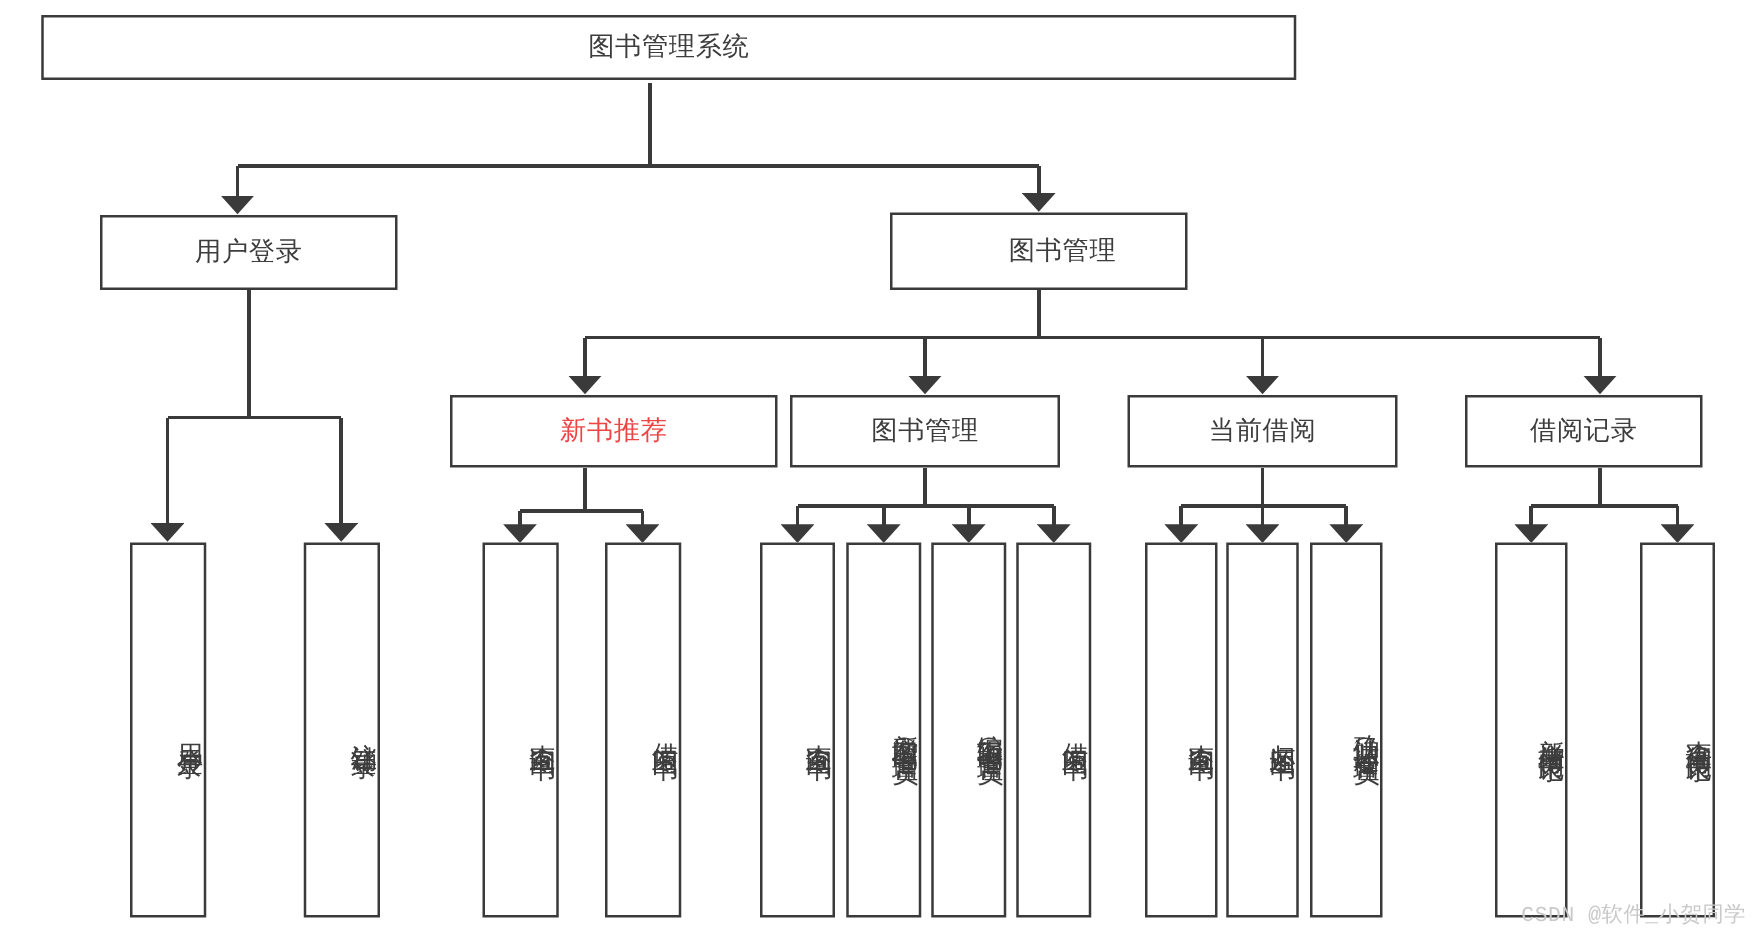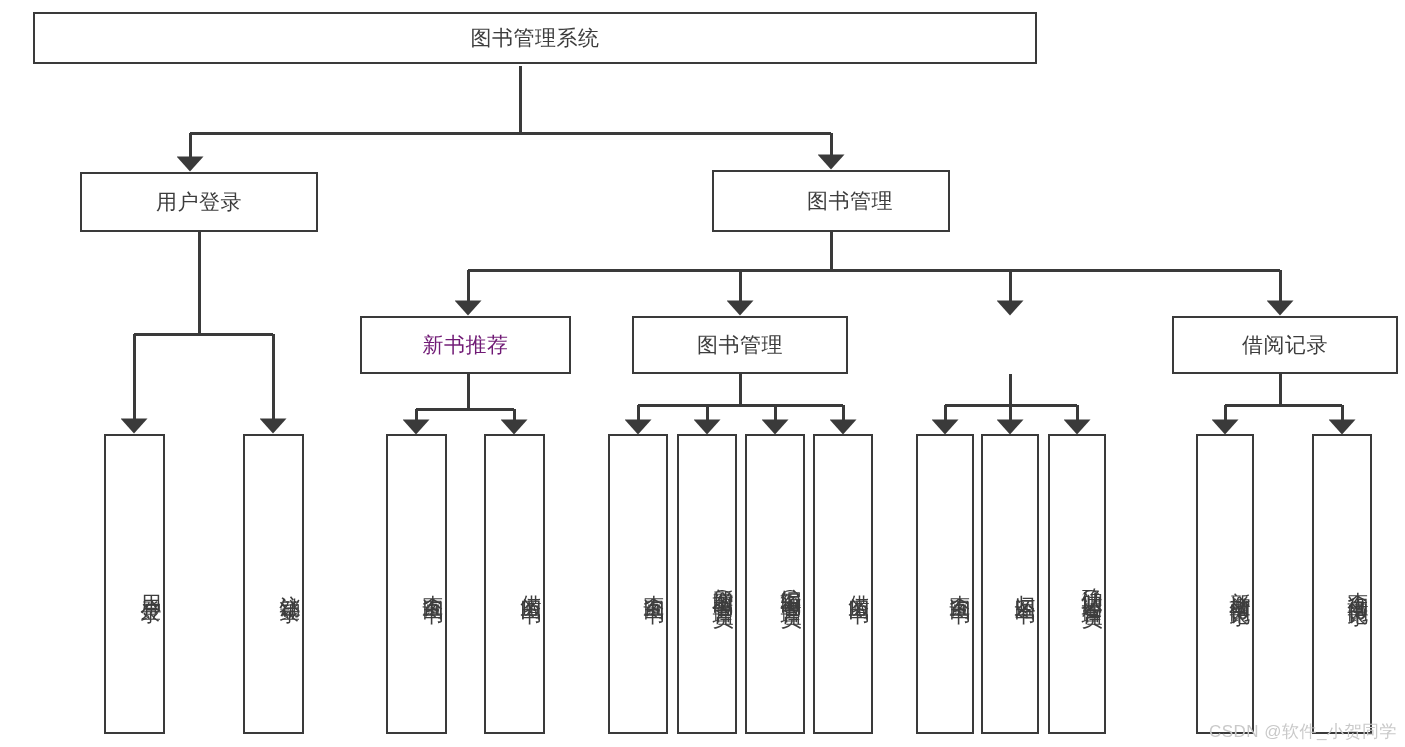--- a/index.html
+++ b/index.html
@@ -60,21 +60,21 @@
   }
   #watermark {
     position: absolute;
     right: 8px;
     bottom: 4px;
     font-size: 17px;
     color: #c9c9c9;
     letter-spacing: 0.5px;
     white-space: nowrap;
     z-index: 5;
-    font-family: Liberation Sans, sans-serif;
+    font-family: Liberation Mono, monospace;
   }
 </style>
 </head>
 <body>
 
 <div id="canvas" style="background: rgb(255, 255, 255);">
 
   <svg id="edges" viewBox="0 0 1405 747" preserveAspectRatio="none" aria-hidden="true">
     <defs>
       <marker id="arrowhead" markerWidth="9" markerHeight="9" refX="2.2" refY="4.5" orient="auto" markerUnits="strokeWidth">
@@ -129,27 +129,30 @@
     <span>图书管理系统</span>
   </div>
 
   <div class="node horizontal" style="left: 80px; top: 172px; width: 238px; height: 60px; border-color: rgb(58, 58, 58); color: rgb(61, 61, 61);">
     <span>用户登录</span>
   </div>
   <div class="node horizontal" style="left: 712px; top: 170px; width: 238px; height: 62px; border-color: rgb(58, 58, 58); color: rgb(61, 61, 61); padding-left: 38px;">
     <span>图书管理</span>
   </div>
 
-  <div class="node horizontal" style="left: 360px; top: 316px; width: 211px; height: 58px; border-color: rgb(58, 58, 58); color: #701a75;">
+  <div class="node horizontal" style="left: 360px; top: 316px; width: 262px; height: 58px; border-color: rgb(58, 58, 58); color: #ef4444;">
     <span>新书推荐</span>
   </div>
   <div class="node horizontal" style="left: 632px; top: 316px; width: 216px; height: 58px; border-color: rgb(58, 58, 58); color: rgb(61, 61, 61);">
     <span>图书管理</span>
   </div>
-  <div class="node horizontal" style="left: 1172px; top: 316px; width: 226px; height: 58px; border-color: rgb(58, 58, 58); color: rgb(61, 61, 61);">
+  <div class="node horizontal" style="left: 902px; top: 316px; width: 216px; height: 58px; border-color: rgb(58, 58, 58); color: rgb(61, 61, 61);">
+    <span>当前借阅</span>
+  </div>
+  <div class="node horizontal" style="left: 1172px; top: 316px; width: 190px; height: 58px; border-color: rgb(58, 58, 58); color: rgb(61, 61, 61);">
     <span>借阅记录</span>
   </div>
 
   <div class="node vertical" style="left: 104px; top: 434px; width: 61px; height: 300px; border-color: rgb(58, 58, 58); color: rgb(61, 61, 61);">
     <span class="vtext">用户登录</span>
   </div>
   <div class="node vertical" style="left: 243px; top: 434px; width: 61px; height: 300px; border-color: rgb(58, 58, 58); color: rgb(61, 61, 61);">
     <span class="vtext">注销登录</span>
   </div>
 

